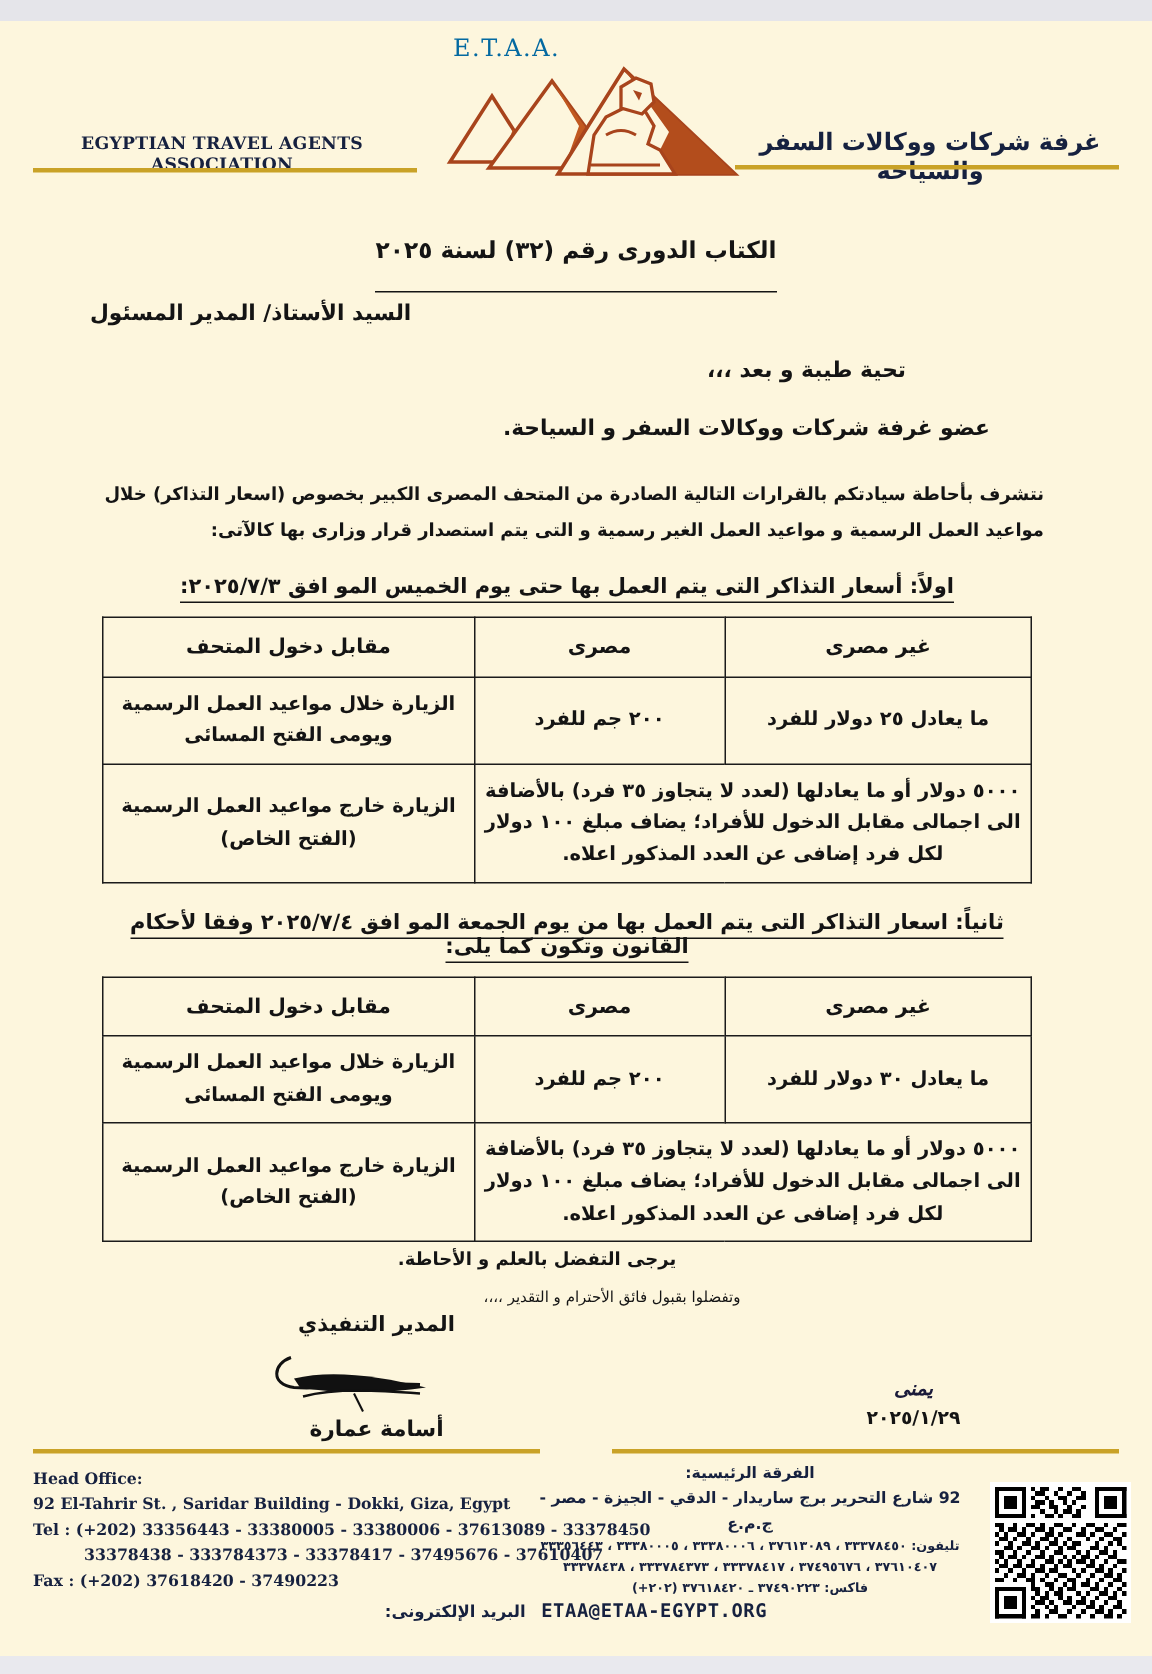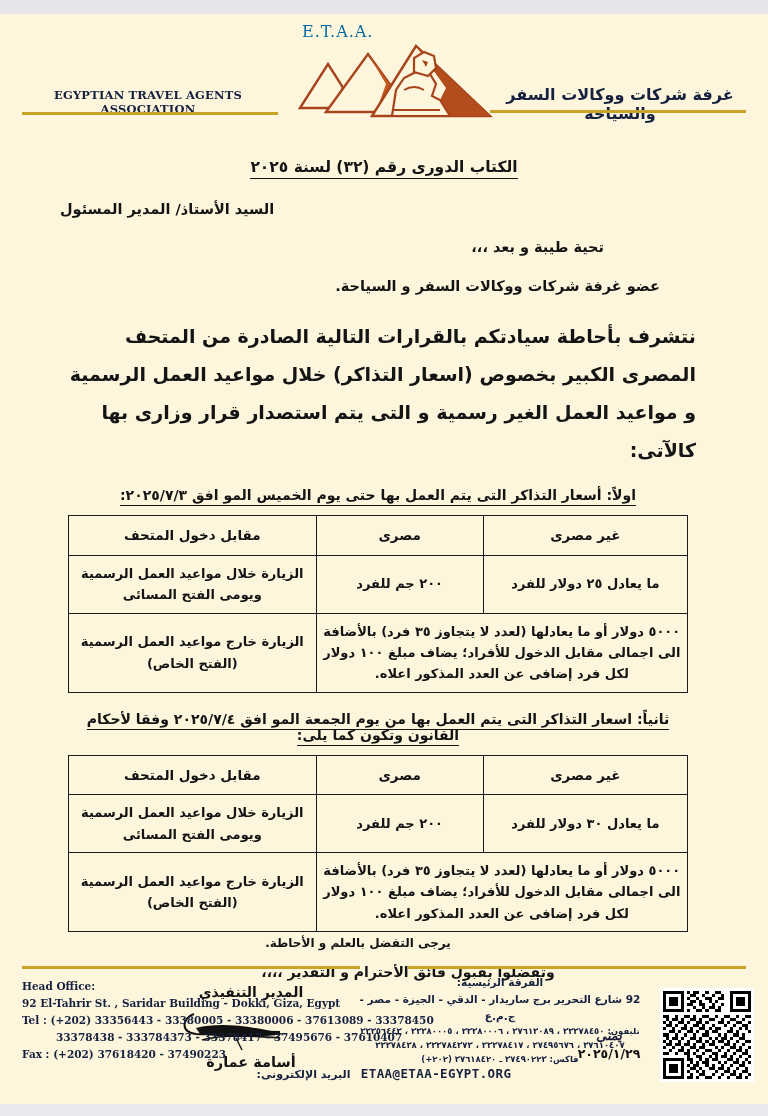--- a/index.html
+++ b/index.html
@@ -45,28 +45,28 @@
     font-size:16px;font-weight:bold;color:#16213f;
   }
   .rule-left{position:absolute;left:22px;top:98px;width:256px;height:3px;background:#c9a227;}
   .rule-right{position:absolute;right:22px;top:96px;width:256px;height:3px;background:#c9a227;}
 
   
   .doc-title{
     text-align:center;margin-top:26px;
     font-size:15.5px;font-weight:bold;color:#141414;
   }
-  .doc-title span{border-bottom:1.5px solid #141414;padding-bottom:2px;}
+  .doc-title span{border-bottom:1.5px solid #141414;padding-bottom:18px;}
 
   .body-area{padding:0 72px 0 60px;}
   .line{font-size:14.5px;color:#141414;font-weight:bold;line-height:1.55;}
   .l-salut1{margin-top:22px;text-align:left;padding-right:14px;}
   .l-salut2{margin-top:16px;text-align:right;padding-right:36px;}
   .l-salut3{margin-top:16px;text-align:right;padding-right:92px;}
-  .para{margin-top:20px;text-align:right;font-size:19px;font-weight:bold;line-height:2.0;color:#141414;}
+  .para{margin-top:20px;text-align:right;font-size:12px;font-weight:bold;line-height:2.0;color:#141414;}
   .section-head{
     margin-top:18px;text-align:center;font-size:14px;font-weight:bold;color:#141414;
   }
   .section-head span{border-bottom:1.5px solid #141414;padding-bottom:2px;}
 
   
   table.fees{
     width:620px;margin:12px auto 0 auto;
     border-collapse:collapse;
     background:#fdf6dd;
@@ -79,21 +79,21 @@
     padding:7px 6px;line-height:1.65;
   }
   table.fees th{padding:8px 6px;font-size:13.5px;}
   col.c-desc{width:40%;}
   col.c-eg{width:27%;}
   col.c-non{width:33%;}
   td.wide{text-align:right;padding:7px 10px;line-height:1.85;}
 
   
   .closing1{margin-top:4px;text-align:center;font-size:12px;font-weight:bold;color:#141414;padding-right:40px;}
-  .closing2{margin-top:14px;text-align:center;font-size:14px;font-weight:bold;color:#141414;padding-left:60px;}
+  .closing2{margin-top:14px;text-align:center;font-size:10px;font-weight:normal;color:#141414;padding-left:60px;}
 
   .sign-row{position:relative;height:120px;margin-top:4px;}
   .sign-block{position:absolute;left:96px;top:0;width:190px;text-align:center;}
   .sign-title{font-size:14px;font-weight:bold;color:#141414;}
   .sign-svg{display:block;margin:4px auto 2px auto;}
   .sign-name{font-size:14.5px;font-weight:bold;color:#141414;margin-top:2px;}
   .date-block{position:absolute;right:42px;top:44px;text-align:center;width:90px;}
   .date-scrawl{font-size:13px;color:#1b1b3a;font-weight:bold;font-style:italic;}
   .date-val{font-size:12.5px;font-weight:bold;color:#141414;margin-top:3px;}
 

